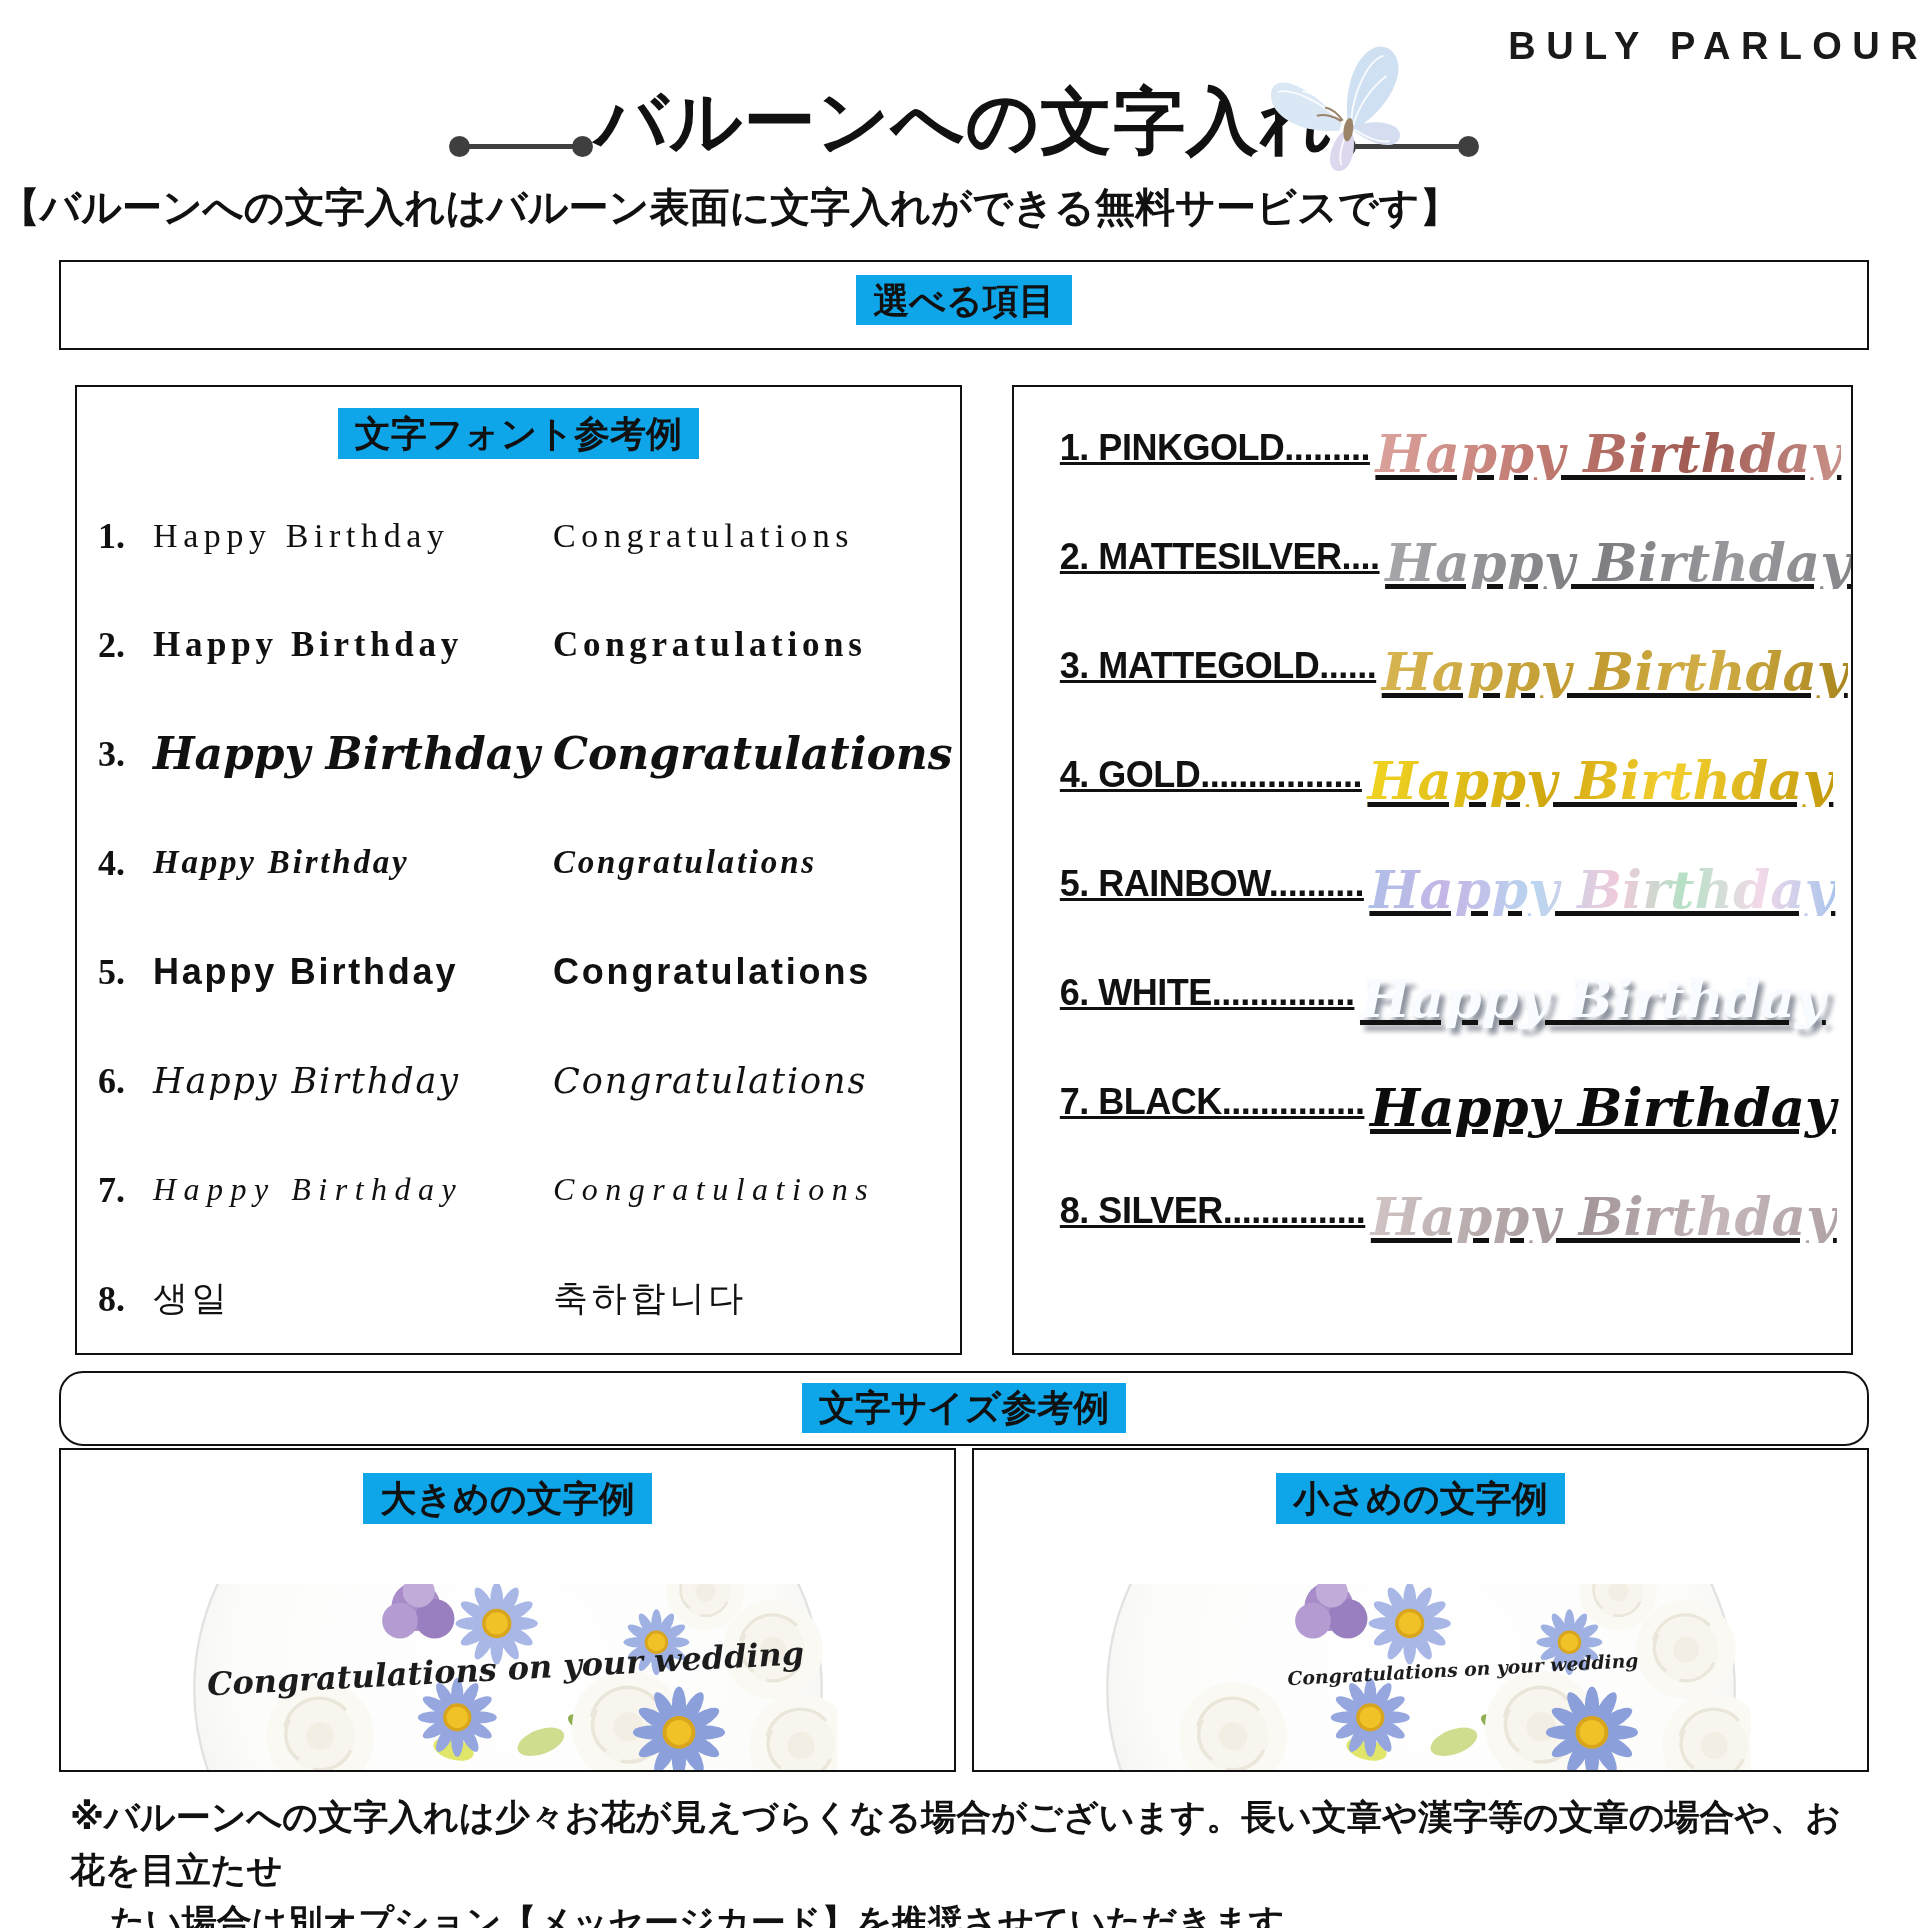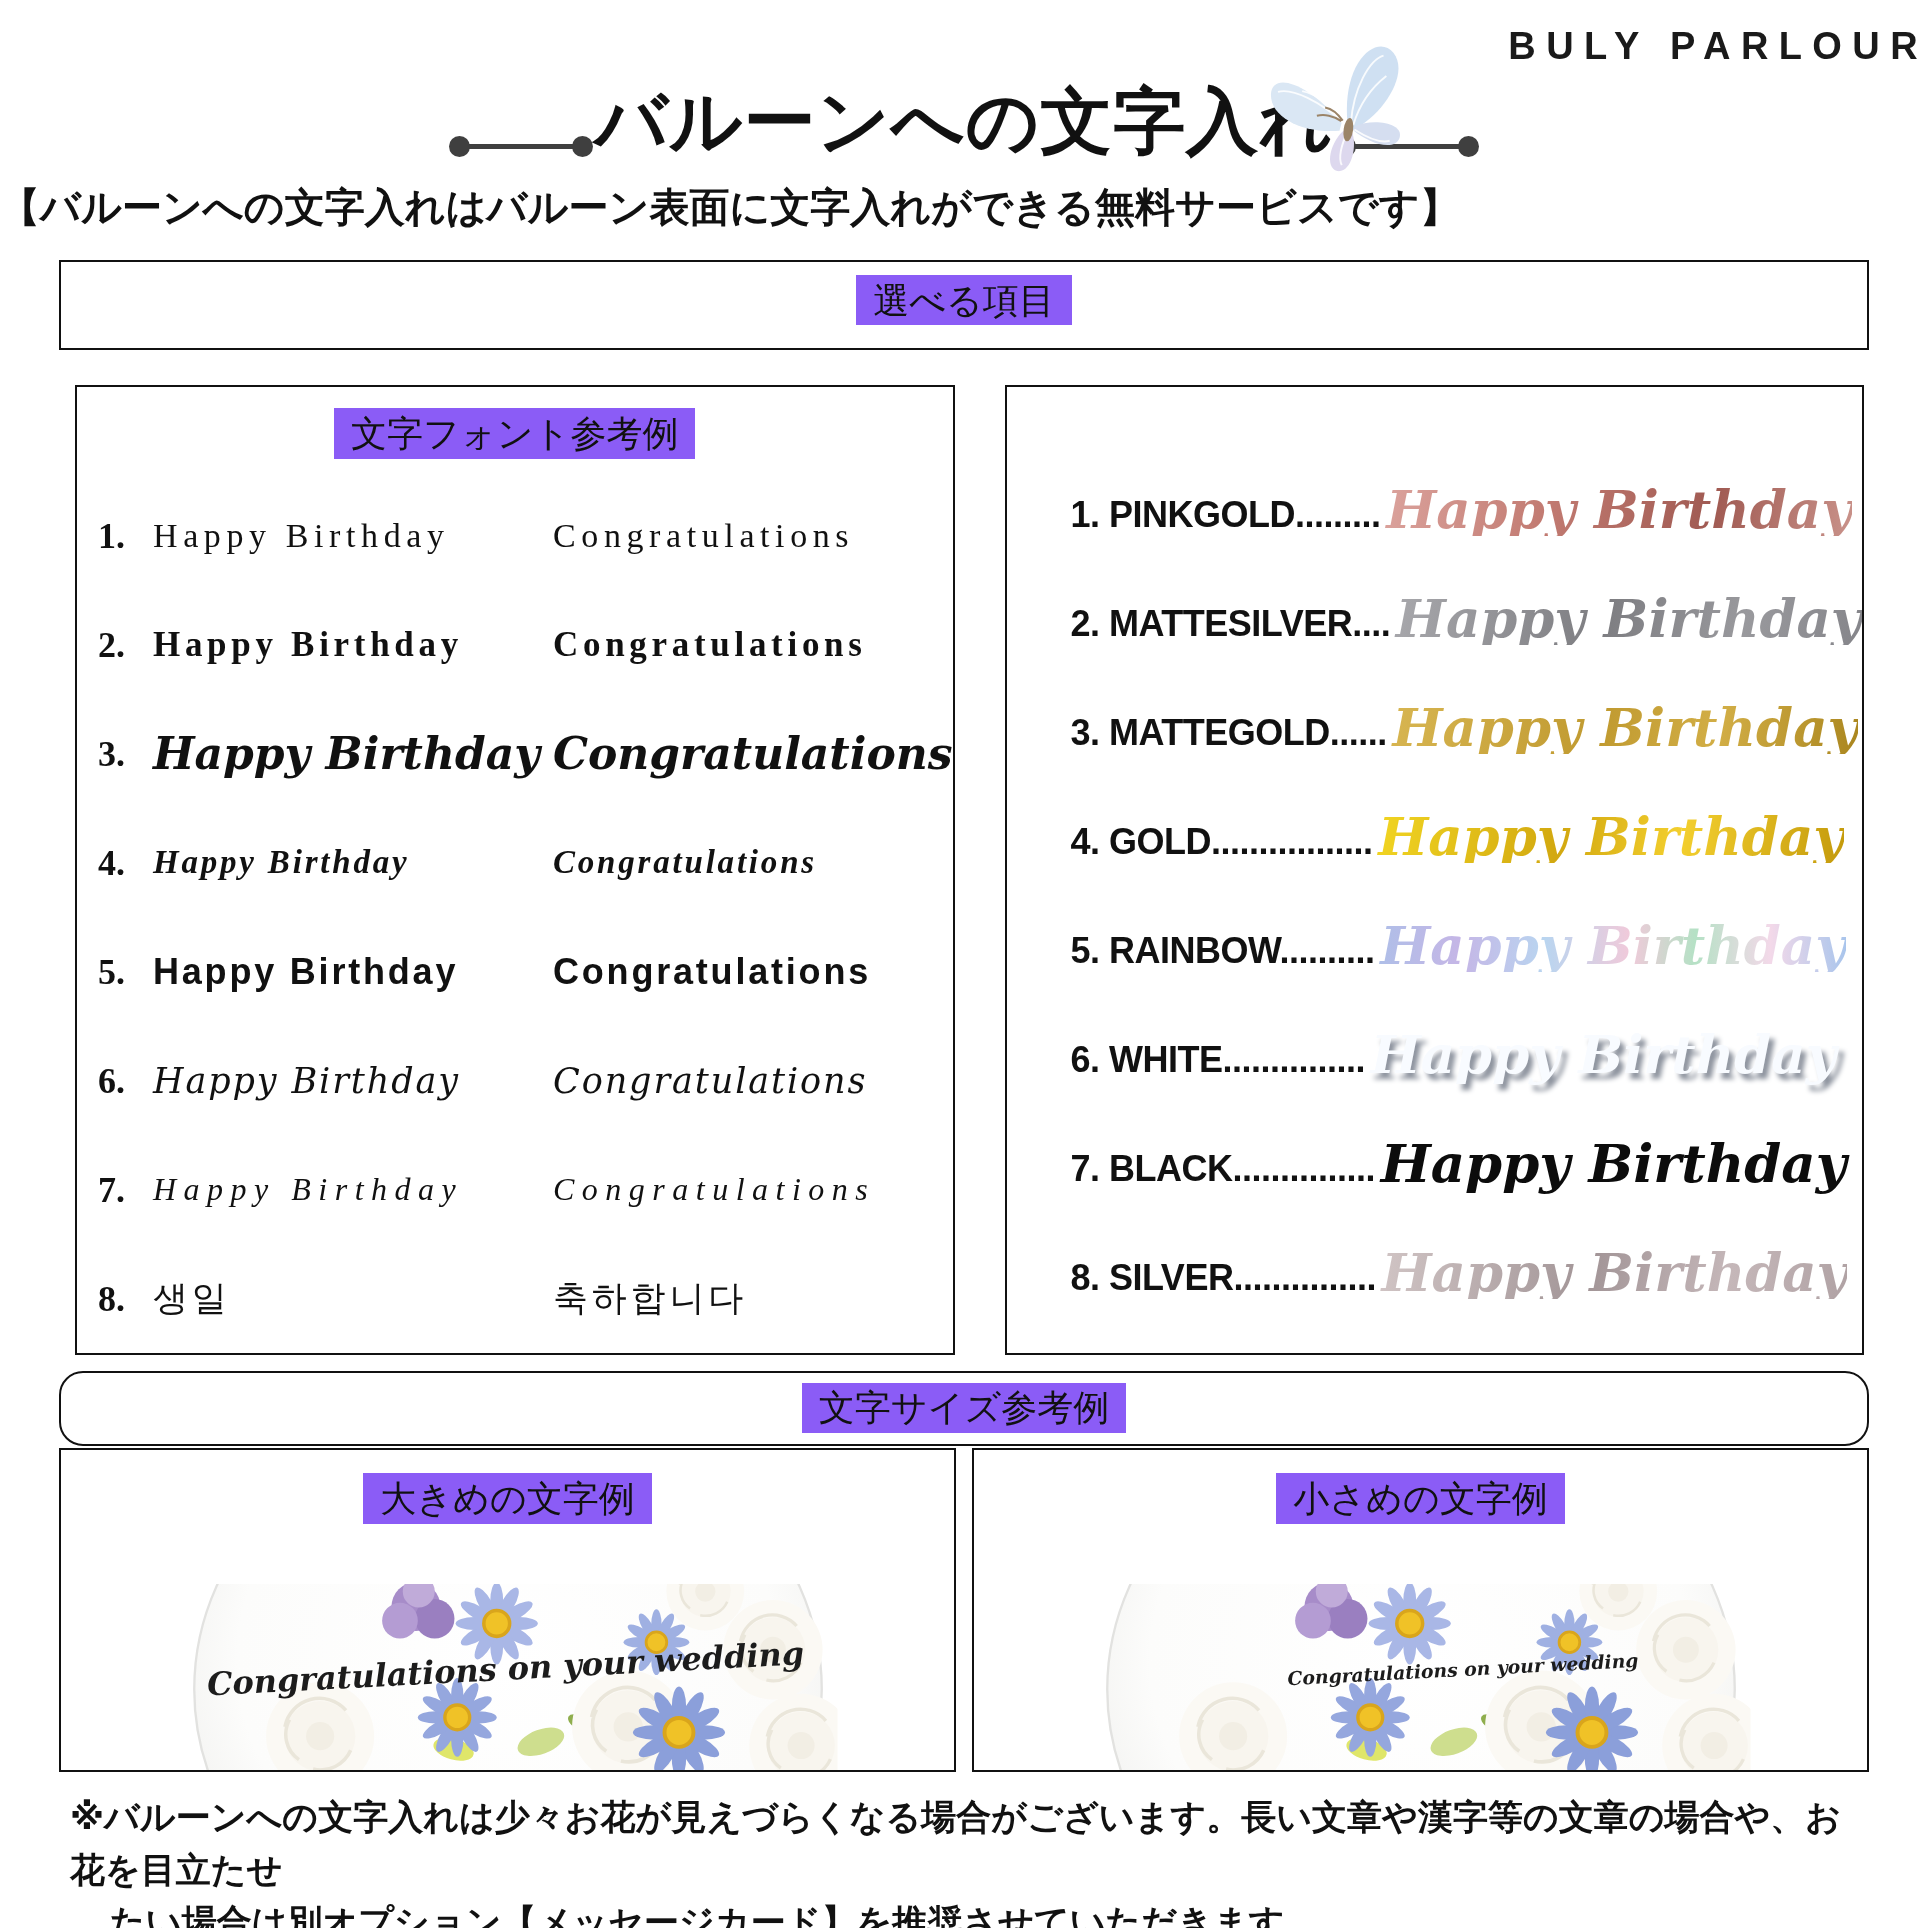--- a/index.html
+++ b/index.html
@@ -12,21 +12,21 @@
   .deco{width:121px;height:4.7px;background:#3f3f3f;position:relative;top:24.5px;margin:0 13px;}
   .deco::before,.deco::after{content:"";position:absolute;width:21px;height:21px;border-radius:50%;background:#3f3f3f;top:-8.5px;}
   .deco::before{left:-11.3px;}
   .deco::after{right:-11.3px;}
   .page-title{font-size:72px;font-weight:900;letter-spacing:0.9px;white-space:nowrap;}
   .butterfly{position:absolute;left:calc(50% + 305px);top:-22.6px;}
   .subtitle{font-size:40px;font-weight:700;margin-top:3.8px;white-space:nowrap;}
 
   
   .box{border:2.8px solid #111;margin-left:59px;margin-right:59px;background:#fff;}
-  .hl{display:inline-block;background:#8b5cf6;padding:2.8px 17px;font-size:36px;font-weight:400;line-height:1.25;}
+  .hl{display:inline-block;background:#0ea5e9;padding:2.8px 17px;font-size:36px;font-weight:700;line-height:1.25;}
   .center{text-align:center;}
 
   
   .options-box{margin-top:24.5px;padding:13px 0 22.6px;}
   .options-row{display:flex;justify-content:center;gap:58px;margin-top:22.6px;font-size:36px;font-weight:500;white-space:nowrap;}
 
   
   .mid{display:flex;gap:18px;margin:19px 59px 0;}
   .mid .box{margin:16px;box-sizing:border-box;}
   .font-box{width:895px;padding-top:21px;}
@@ -39,21 +39,21 @@
   .f1 .ex{font-family:"Liberation Serif",serif;font-size:34px;letter-spacing:5.6px;}
   .f2 .ex{font-family:"Liberation Serif",serif;font-size:35px;font-weight:700;letter-spacing:4.7px;}
   .f3 .ex{font-family:"DejaVu Serif",serif;font-size:44px;font-style:italic;font-weight:700;}
   .f4 .ex{font-family:"Liberation Serif",serif;font-size:33px;font-style:italic;font-weight:600;letter-spacing:2.8px;}
   .f5 .ex{font-family:"Liberation Sans",sans-serif;font-size:36px;font-weight:700;letter-spacing:2.8px;}
   .f6 .ex{font-family:"DejaVu Serif",serif;font-size:35px;font-style:italic;letter-spacing:1.9px;}
   .f7 .ex{font-family:"Liberation Serif",serif;font-size:32px;font-style:italic;letter-spacing:7.5px;}
   .f8 .ex{font-family:"DejaVu Sans",sans-serif;font-size:35px;letter-spacing:3.8px;}
 
   .color-rows{margin-top:19px;}
-  .color-row{display:flex;align-items:flex-end;height:109px;padding-left:64px;}
+  .color-row{display:flex;align-items:flex-start;height:109px;padding-left:46px;text-decoration:underline;}
   .clabel{font-size:36px;font-weight:700;letter-spacing:-0.5px;white-space:nowrap;}
   .csample{font-family:"DejaVu Serif",serif;font-style:italic;font-weight:600;font-size:53px;line-height:1;white-space:nowrap;padding-left:5.6px;}
   .grad{-webkit-background-clip:text;background-clip:text;color:transparent;}
   .c1{background-image:linear-gradient(100deg,#dca49e 0%,#c27b72 35%,#a05a52 70%,#c9928a 100%);}
   .c2{background-image:linear-gradient(100deg,#a9a9ad 0%,#7d7d81 45%,#99999d 75%,#85858a 100%);}
   .c3{background-image:linear-gradient(100deg,#d8b652 0%,#c09a30 45%,#d2ae46 70%,#aa861f 100%);}
   .c4{background-image:linear-gradient(100deg,#f2d623 0%,#d2a810 40%,#f3cf2e 65%,#c49a0c 100%);}
   .c5{background-image:linear-gradient(90deg,#aebfe8 0%,#c5b6e6 18%,#b9d5f0 36%,#f0cada 54%,#b5e1c5 68%,#f3d9e9 84%,#a9c5ec 100%);}
   .c6{color:#f8fbff;text-shadow:4.7px 5.6px 5.6px #8d939e;}
   .c7{color:#0c0c0c;}

